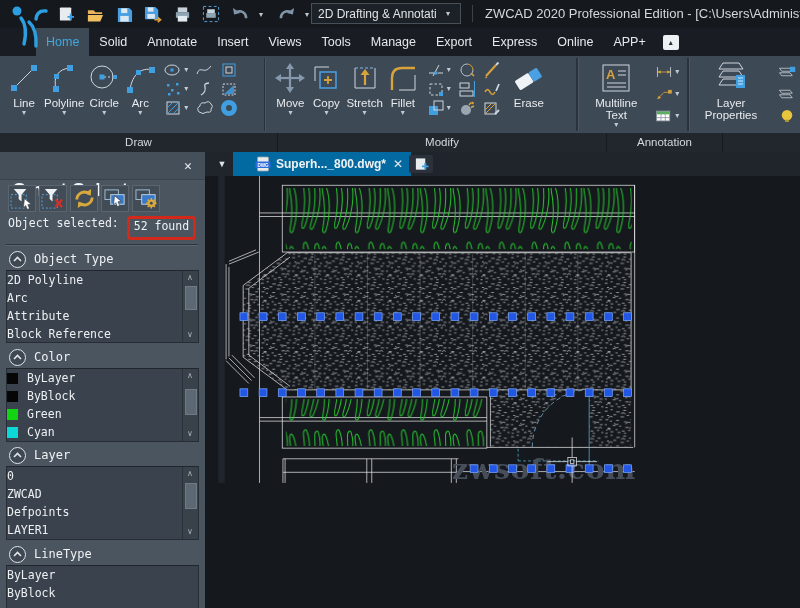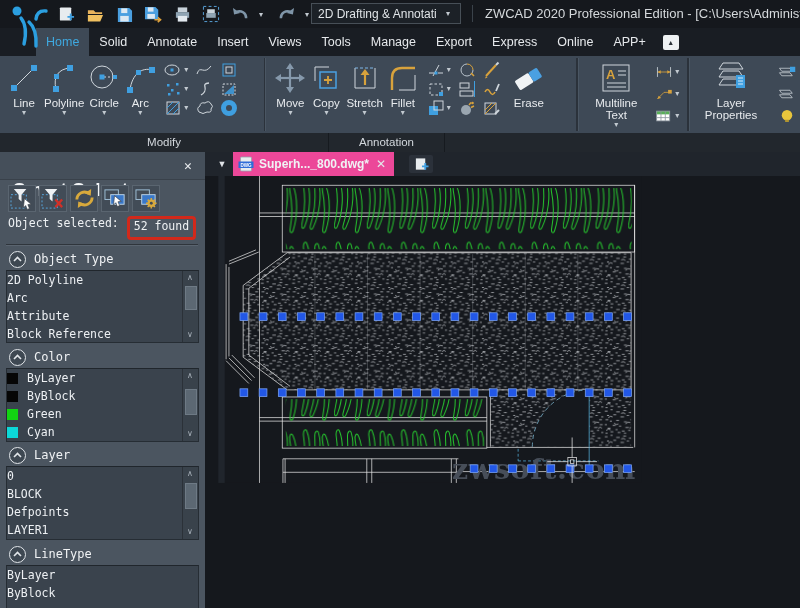--- a/index.html
+++ b/index.html
@@ -85,22 +85,22 @@
            text-align:center;line-height:12px;font-family:"Liberation Sans",sans-serif;}
   .sb-up{top:1px;} .sb-dn{bottom:1px;}
   .sb-up::after{content:"∧";} .sb-dn::after{content:"∨";}
   .sb-thumb{position:absolute;left:2px;width:10px;background:#5c6873;border:1px solid #6e7a85;}
 
   
   .doctabbar{position:absolute;left:205px;top:152px;width:595px;height:24px;background:#20252c;}
   .dtb-drop{position:absolute;left:8px;top:4px;width:18px;height:16px;color:#dfe3e7;font-size:9px;
             text-align:center;line-height:16px;}
   .dtb-drop::after{content:"▼";}
-  .doctab{position:absolute;left:28px;top:0;height:24px;background:#ec4899;display:flex;
-          align-items:center;padding:0 8px 0 5px;}
+  .doctab{position:absolute;left:28px;top:0;height:24px;background:#0369a1;display:flex;
+          align-items:center;padding:0 8px 0 22px;}
   .doctab .dlabel{color:#f0f3f5;font-size:12px;font-weight:bold;margin:0 7px 0 5px;white-space:nowrap;}
   .doctab .dx{color:#e4e8eb;font-size:12px;}
   .doctab .dx::after{content:"✕";}
   .newdoc{position:absolute;left:204px;top:3px;width:24px;height:18px;background:#2b313a;
           border-radius:2px;display:flex;align-items:center;justify-content:center;}
   .canvas-svg{position:absolute;left:205px;top:176px;}
 </style>
 </head>
 <body>
 
@@ -545,20 +545,21 @@
               <svg width="24" height="18" viewBox="0 0 24 18">
                 <circle cx="12" cy="8" r="7" fill="#e8c53c"></circle>
                 <rect x="9.5" y="14" width="5" height="3" fill="#b09430"></rect>
               </svg>
             </span>
         </div>
       </div>
     </div>
 
     <div class="panel-strip">
+      <div class="strip-cell" style="width:278px;">Draw</div>
       <div class="strip-cell" style="width:329px;">Modify</div>
       <div class="strip-cell" style="width:116px;">Annotation</div>
       <div class="strip-cell" style="flex:1;border-right:none;"></div>
     </div>
   </div>
 
   <div class="palette">
     <div class="pal-head">
       <span class="pal-title">Smart Select</span>
       <span class="pal-x"></span>
@@ -684,21 +685,21 @@
               <path d="M1,5 L4.5,1.5 L8,5" stroke="#e2e6ea" stroke-width="1.6" fill="none"></path>
             </svg>
           </span>
         <span class="sec-label">Layer</span>
       </div>
       <div class="listbox" style="top:20px;height:74px;">
         <div class="lrow">
             <span>0</span>
           </div>
         <div class="lrow">
-            <span>BLOCK</span>
+            <span>ZWCAD</span>
           </div>
         <div class="lrow">
             <span>Defpoints</span>
           </div>
         <div class="lrow">
             <span>LAYER1</span>
           </div>
         <div class="vscroll">
             <span class="sb-up"></span>
             <span class="sb-thumb" style="top:16px;height:24px;"></span>

